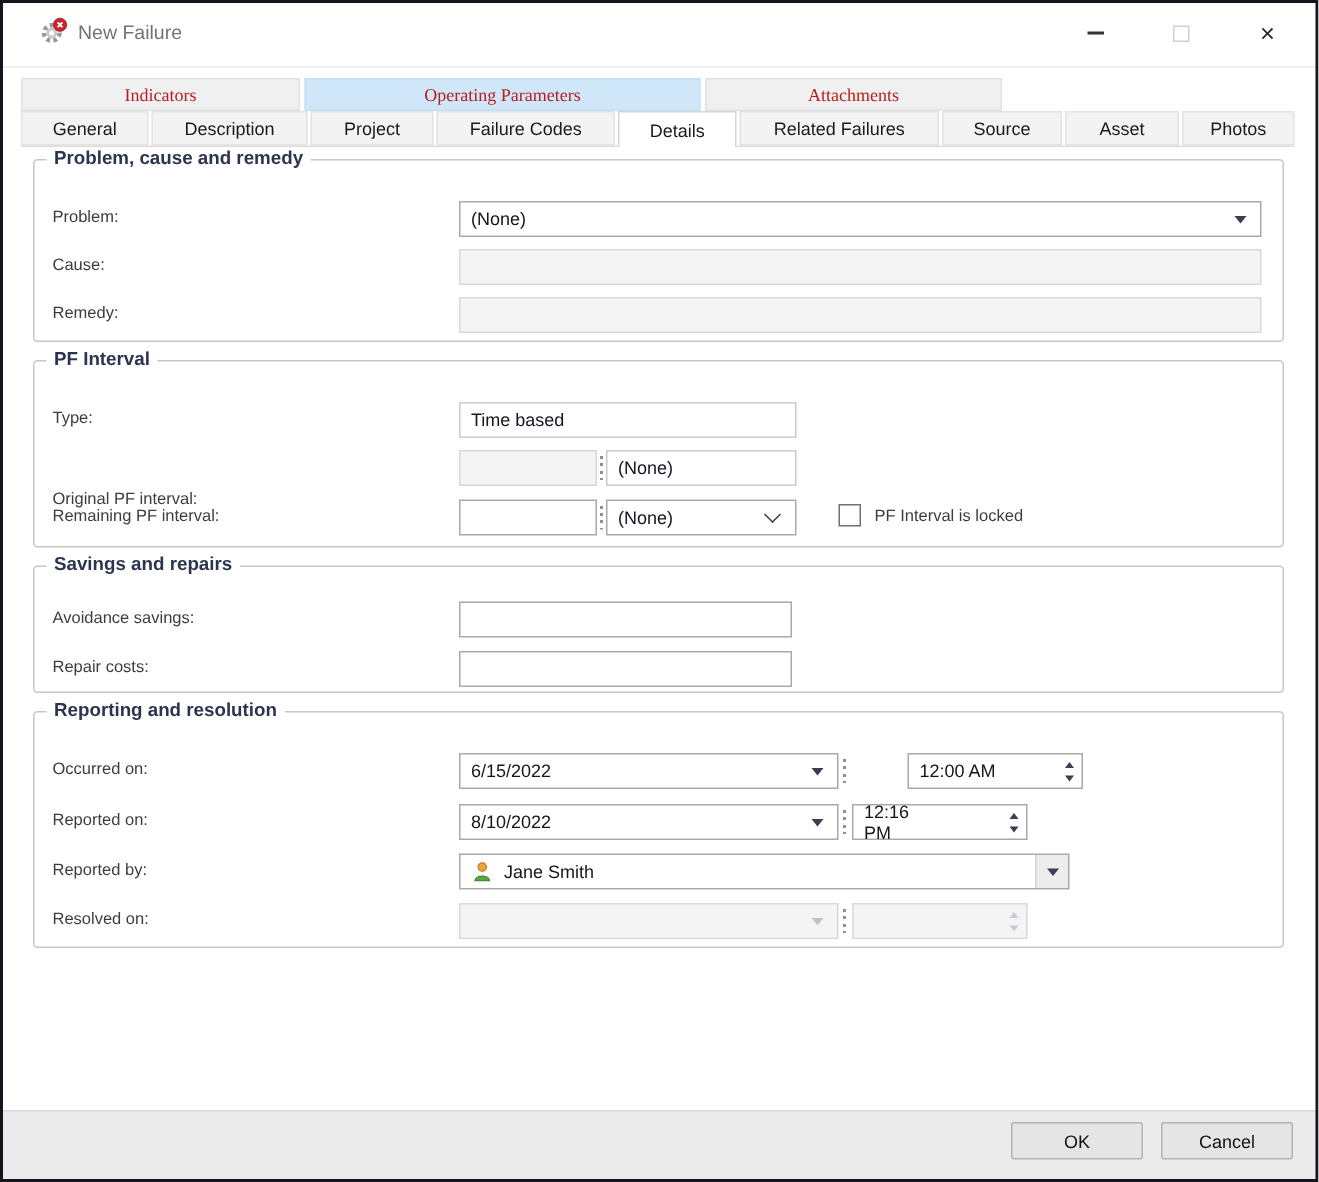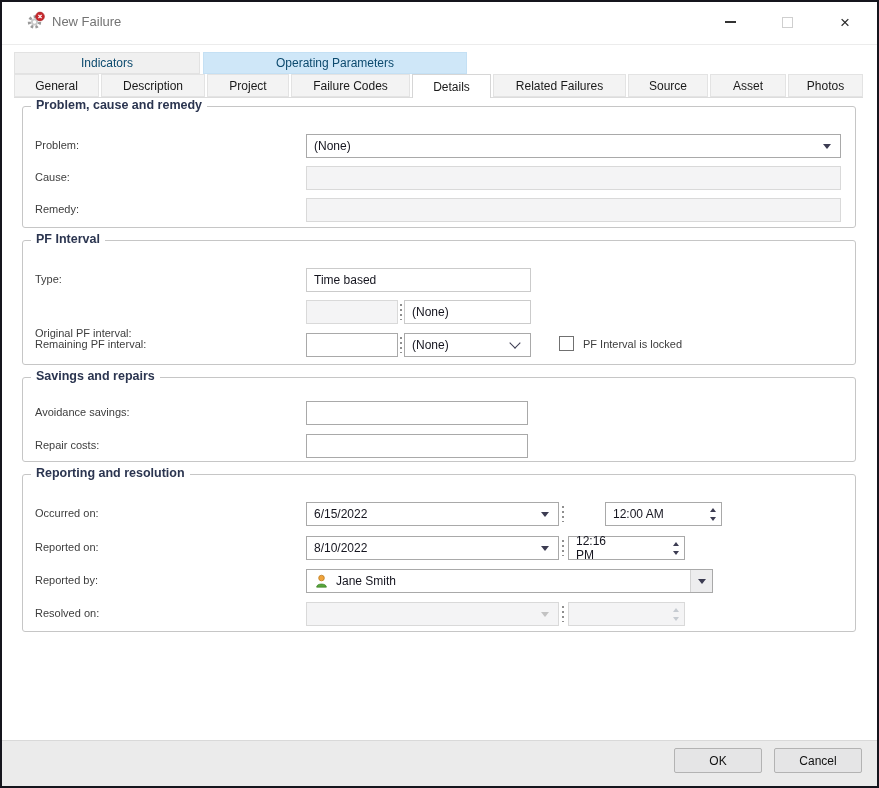--- a/index.html
+++ b/index.html
@@ -11,22 +11,22 @@
   .titlebar { position:absolute; left:0; top:0; width:100%; height:45px; background:#fff; border-bottom:1px solid #ececec; box-sizing:border-box; }
   .app-icon { position:absolute; left:26px; top:11px; width:20px; height:20px; }
   .wtitle { position:absolute; left:52px; top:14px; font-size:13px; color:#737373; }
   .winbtn { position:absolute; top:6px; width:36px; height:32px; display:flex; align-items:center; justify-content:center; }
   .minbar { width:11px; height:2px; background:#333; }
   .maxsq { width:11px; height:11px; border:1.5px solid #cfcfcf; box-sizing:border-box; }
   .closex { font-size:17px; color:#2b2b2b; line-height:1; }
 
   
   .tabrow1 { position:absolute; top:52px; left:14px; height:22px; display:flex; gap:3px; }
-  .t1 { box-sizing:border-box; border:1px solid #e2e2e2; background:#f0f0f0; font-size:12px; color:#0c4a6e;
-        display:flex; align-items:center; justify-content:center; }
+  .t1 { box-sizing:border-box; border:1px solid #e2e2e2; background:#f0f0f0; font-size:12px; color:#b91c1c;
+        display:flex; align-items:center; justify-content:center;font-family:Liberation Serif, serif; }
   .t1.hl { background:#cfe7f8; border-color:#c4e0f4; }
   .tabrow2 { position:absolute; top:74px; left:14px; height:23px; display:flex; gap:2px; }
   .t2 { box-sizing:border-box; border:1px solid #e3e3e3; background:#f3f3f3; font-size:12px; color:#1a1a1a;
         display:flex; align-items:center; justify-content:center; }
   .t2.active { background:#fff; border-color:#d6d6d6; border-bottom:none; height:24px; z-index:3; }
   .content-line { position:absolute; top:97px; left:14px; width:849px; height:1px; background:#dcdcdc; }
 
   
   .group { position:absolute; left:22px; width:834px; border:1px solid #c6c6c6; border-radius:3px; background:#fff; box-sizing:border-box; }
   .gtitle { position:absolute; top:-9px; left:8px; background:#fff; padding:0 5px; font-weight:700; font-size:12.5px; color:#2b3550; }
@@ -83,20 +83,21 @@
       <span class="maxsq"></span>
     </span>
     <span class="winbtn" style="left:827px;">
       <span class="closex">×</span>
     </span>
   </div>
 
   <div class="tabrow1">
     <div class="t1" style="width:186px;">Indicators</div>
     <div class="t1 hl" style="width:264px;">Operating Parameters</div>
+    <div class="t1" style="width:198px;">Attachments</div>
   </div>
 
   <div class="tabrow2">
     <div class="t2" style="width:85px;">General</div>
     <div class="t2" style="width:104px;">Description</div>
     <div class="t2" style="width:82px;">Project</div>
     <div class="t2" style="width:119px;">Failure Codes</div>
     <div class="t2 active" style="width:79px;">Details</div>
     <div class="t2" style="width:133px;">Related Failures</div>
     <div class="t2" style="width:80px;">Source</div>

